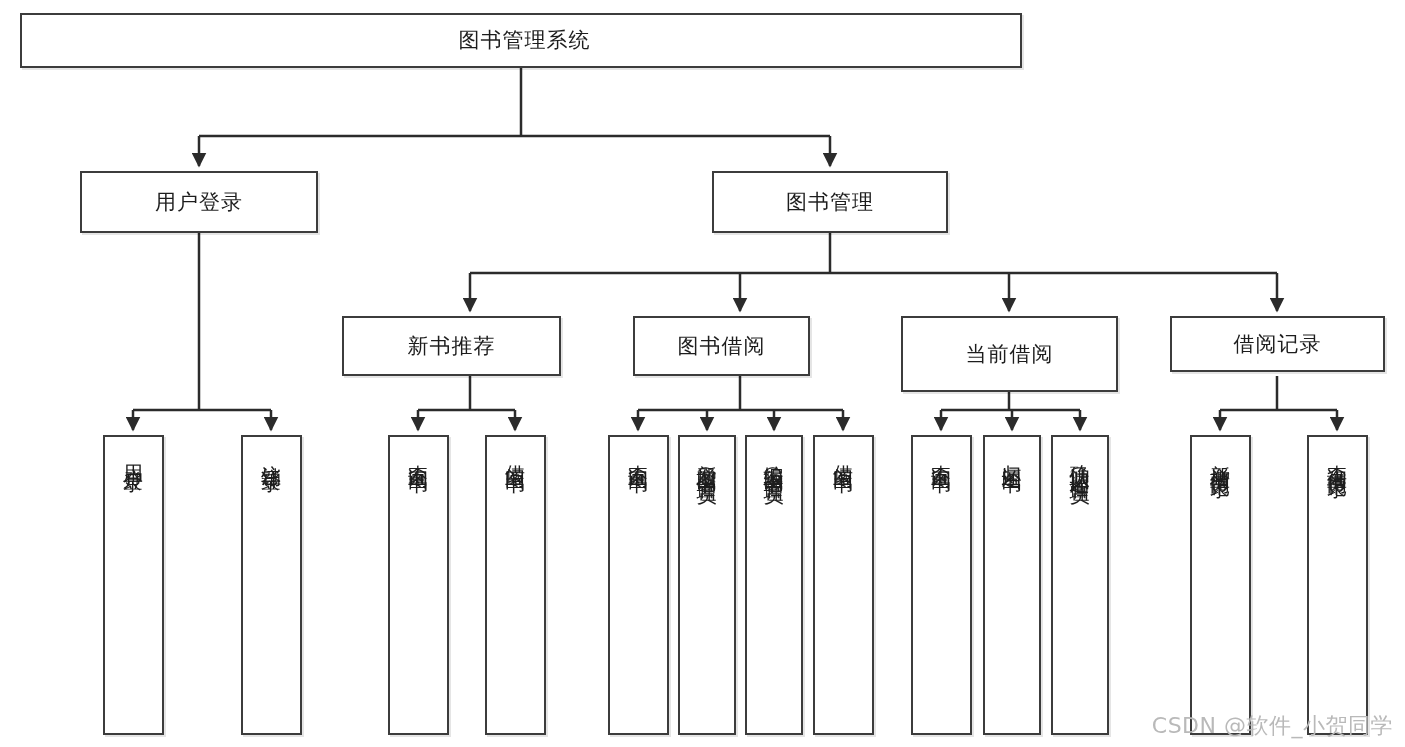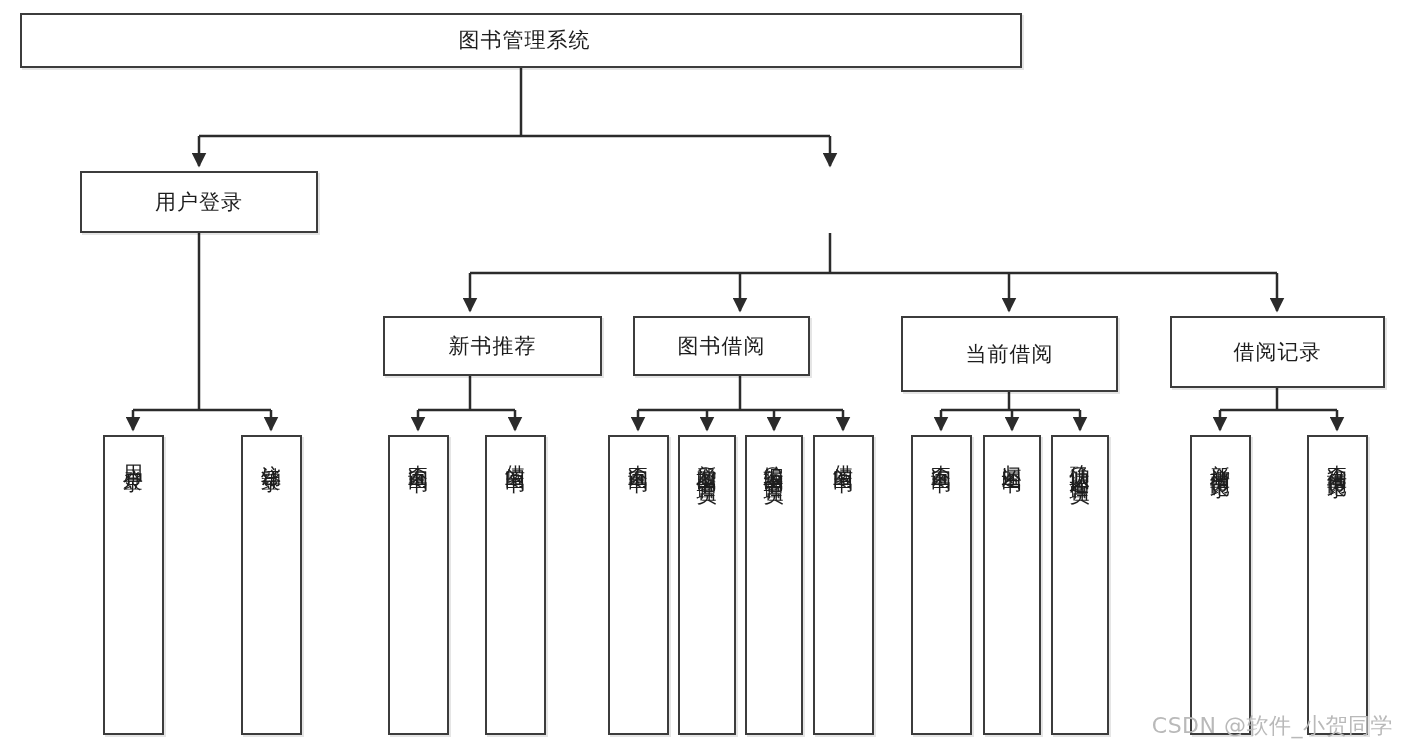--- a/index.html
+++ b/index.html
@@ -126,31 +126,34 @@
     </g>
   </svg>
 
   <div class="node horiz" style="left:20px; top:13px; width:1002px; height:55px;padding-left:7px;">
     <span class="node-label">图书管理系统</span>
   </div>
 
   <div class="node horiz" style="left:80px; top:171px; width:238px; height:62px;">
     <span class="node-label">用户登录</span>
   </div>
-
-  <div class="node horiz" style="left:383px; top:316px; width:219px; height:60px;">
+  <div class="node horiz" style="left:712px; top:171px; width:236px; height:62px;">
+    <span class="node-label">图书管理</span>
+  </div>
+
+  <div class="node horiz" style="left:342px; top:316px; width:219px; height:60px;">
     <span class="node-label">新书推荐</span>
   </div>
   <div class="node horiz" style="left:633px; top:316px; width:177px; height:60px;">
     <span class="node-label">图书借阅</span>
   </div>
   <div class="node horiz" style="left:901px; top:316px; width:217px; height:76px;">
     <span class="node-label">当前借阅</span>
   </div>
-  <div class="node horiz" style="left:1170px; top:316px; width:215px; height:72px;">
+  <div class="node horiz" style="left:1170px; top:316px; width:215px; height:56px;">
     <span class="node-label">借阅记录</span>
   </div>
 
   <div class="node vert" style="left:103px; top:435px; width:61px; height:300px;">
     <span class="node-label">用户登录</span>
   </div>
   <div class="node vert" style="left:241px; top:435px; width:61px; height:300px;">
     <span class="node-label">注销登录</span>
   </div>
 

